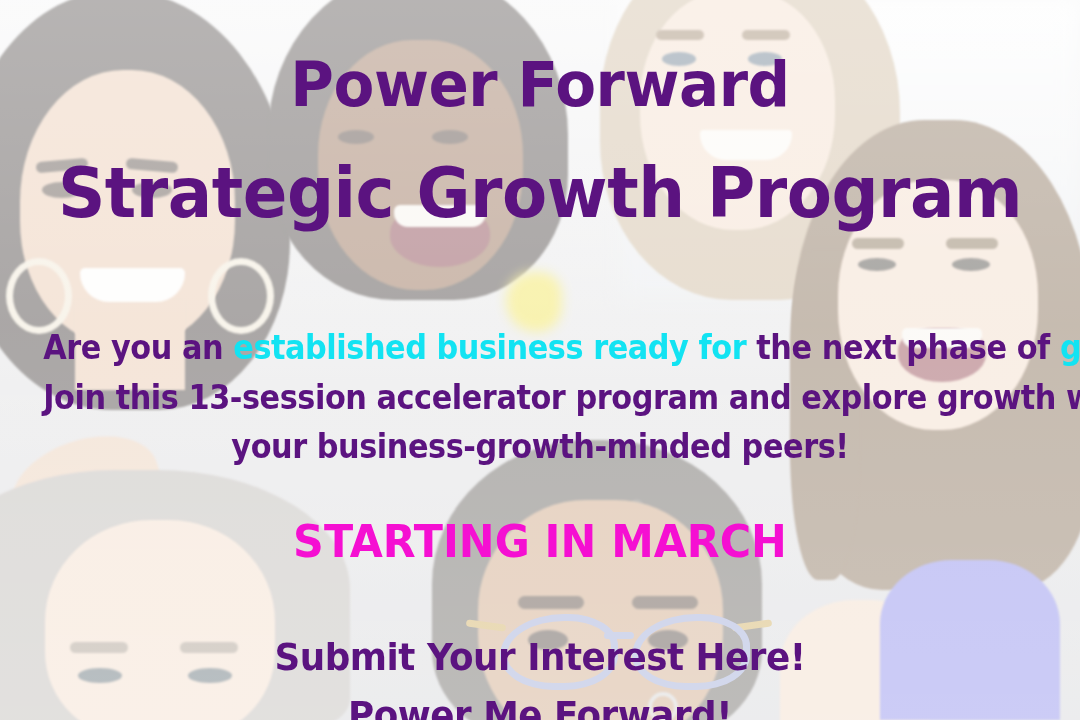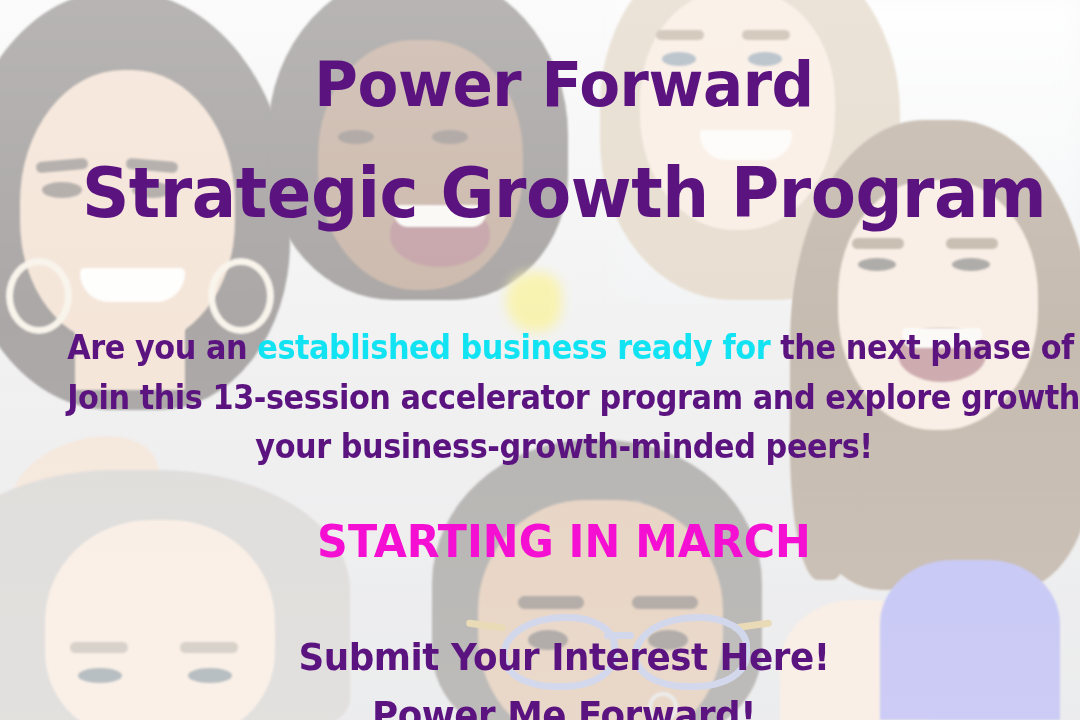--- a/index.html
+++ b/index.html
@@ -224,21 +224,20 @@
   }
   .wash2 {
     position: absolute; inset: 0;
     background: linear-gradient(180deg, rgba(255,255,255,.30) 0%, rgba(255,255,255,.18) 45%, rgba(255,255,255,.26) 100%);
   }
 
   
   .text-layer {
     position: absolute;
     inset: 0;
-    padding-left: 24px;
   }
   .line {
     position: absolute;
     width: 100%;
     text-align: center;
     white-space: nowrap;
     font-family: "DejaVu Sans", sans-serif;
     font-weight: bold;
     letter-spacing: -0.5px;
   }

